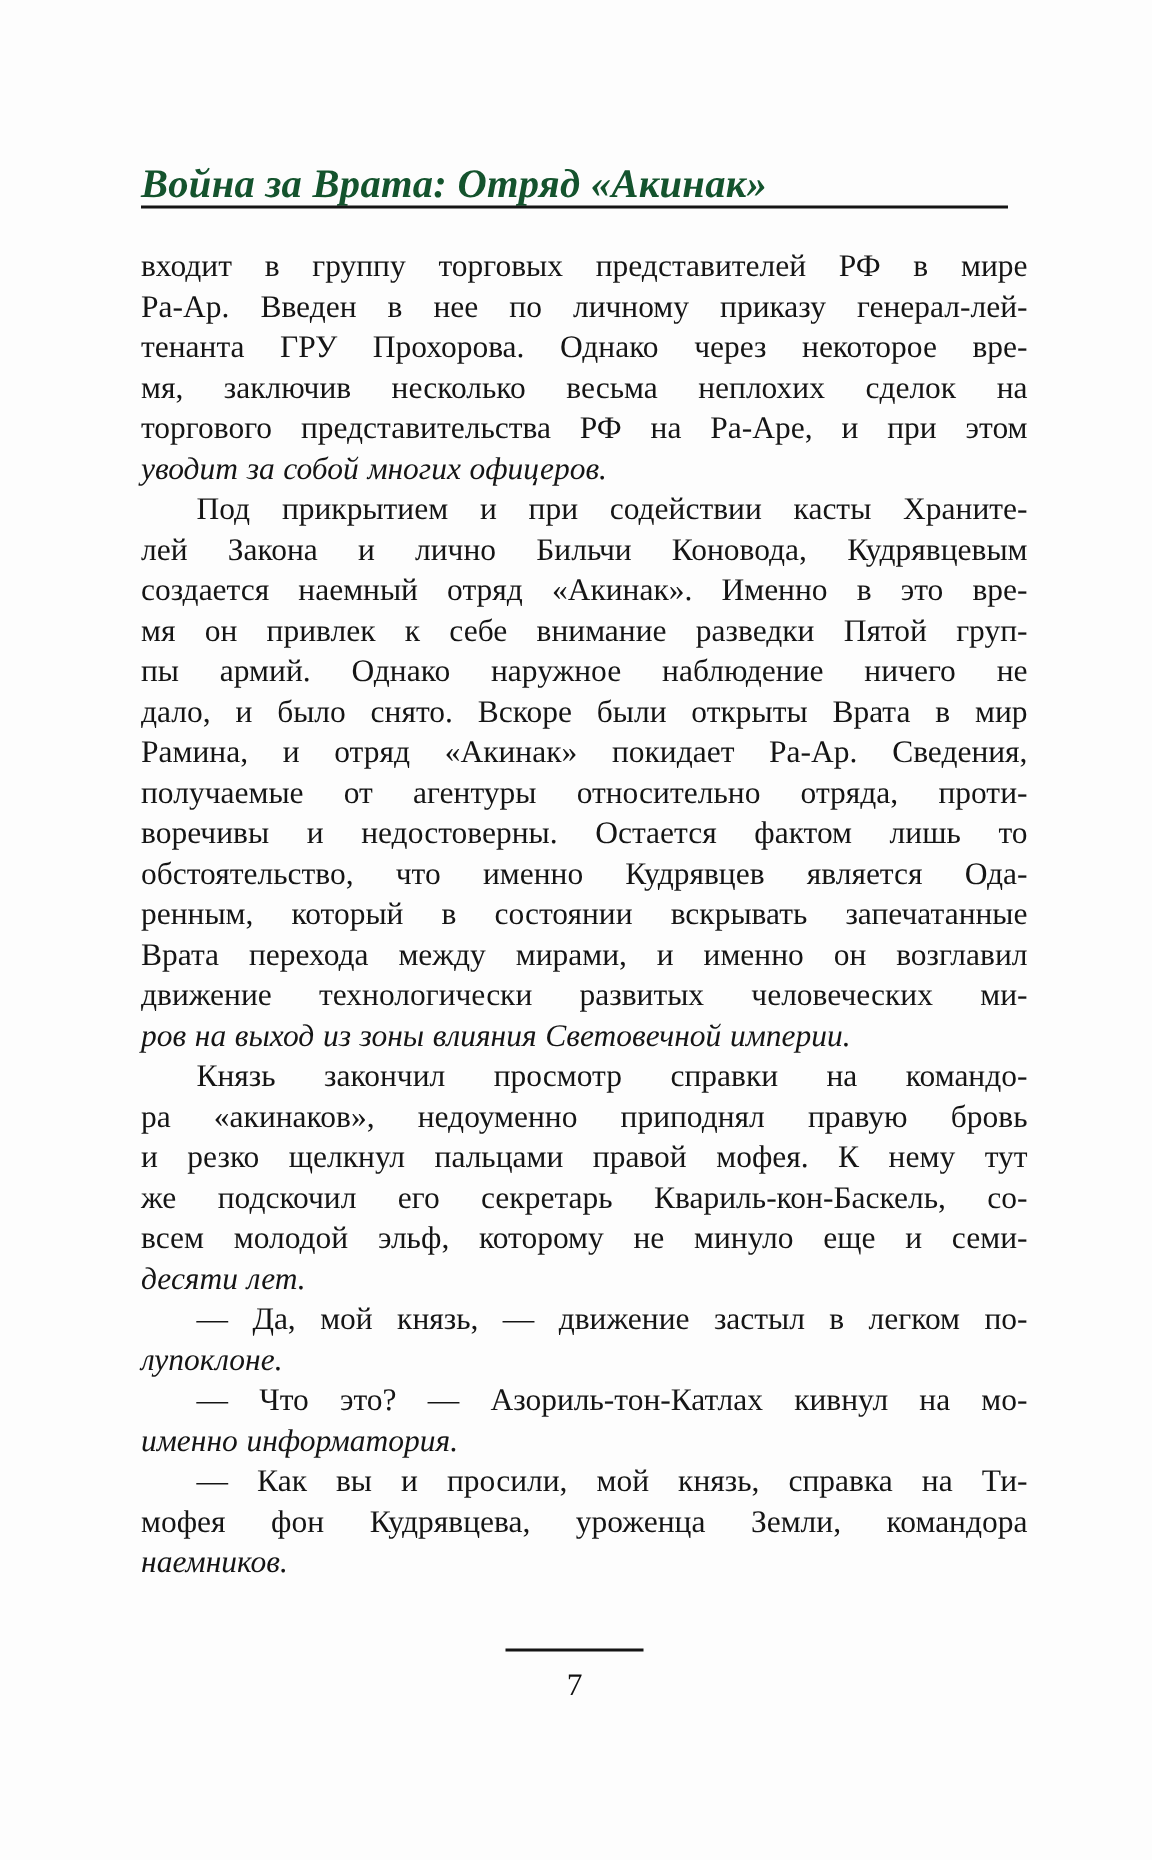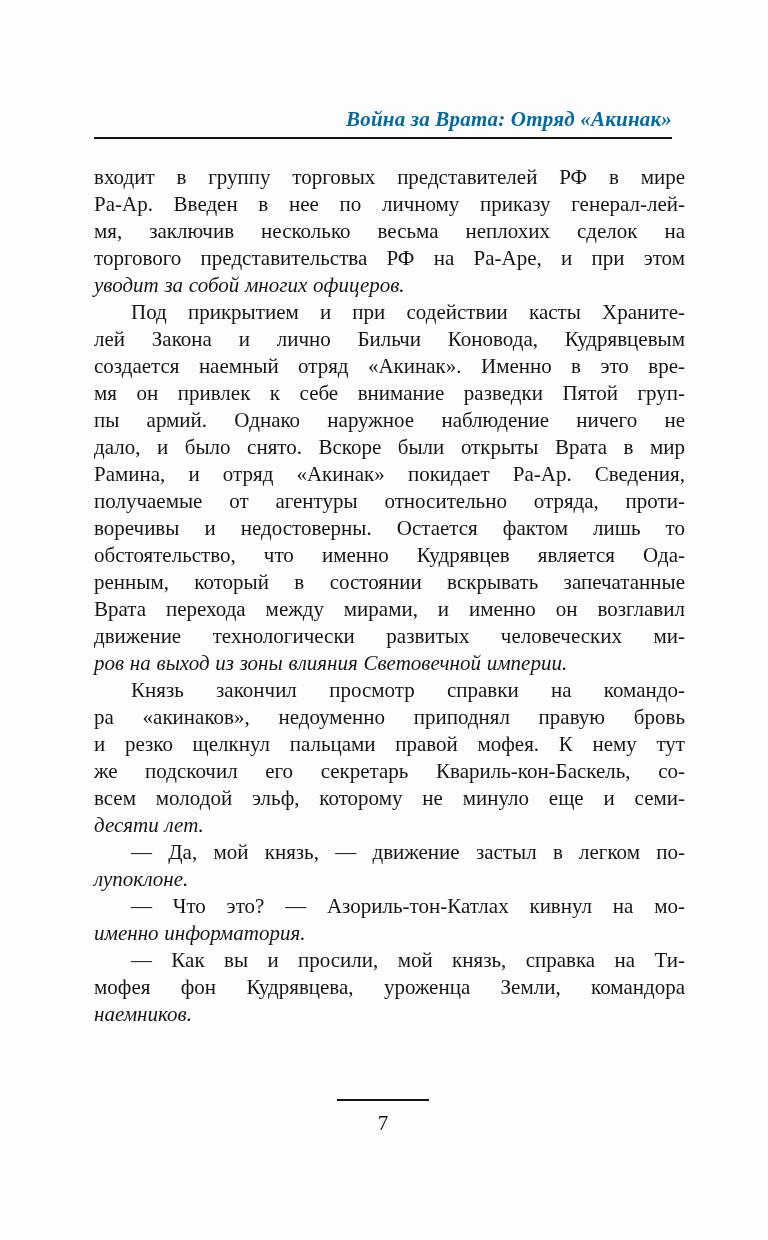--- a/index.html
+++ b/index.html
@@ -17,26 +17,26 @@
   .page {
     position: relative;
     width: 768px;
     height: 1240px;
   }
   .running-header {
     position: absolute;
     top: 107px;
     left: 94px;
     right: 96px;
-    text-align: right;
+    text-align: left;
     font-style: italic;
     font-weight: bold;
-    font-size: 21px;
+    font-size: 27px;
     letter-spacing: 0.2px;
-    color: #0369a1;
+    color: #14532d;
   }
   .header-rule {
     position: absolute;
     top: 137px;
     left: 94px;
     right: 96px;
     height: 2px;
     background: #151515;
   }
   .text-block {
@@ -87,20 +87,21 @@
 <div class="page">
 
   <div class="running-header">Война за Врата: Отряд «Акинак»</div>
 
   <div class="header-rule"></div>
 
   <div class="text-block">
       <div class="paragraph">
         <div class="line">входит в группу торговых представителей РФ в мире</div>
         <div class="line">Ра-Ар. Введен в нее по личному приказу генерал-лей-</div>
+        <div class="line">тенанта ГРУ Прохорова. Однако через некоторое вре-</div>
         <div class="line">мя, заключив несколько весьма неплохих сделок на</div>
         <div class="line">торгового представительства РФ на Ра-Аре, и при этом</div>
         <div class="line last">уводит за собой многих офицеров.</div>
       </div>
       <div class="paragraph">
         <div class="line first">Под прикрытием и при содействии касты Храните-</div>
         <div class="line">лей Закона и лично Бильчи Коновода, Кудрявцевым</div>
         <div class="line">создается наемный отряд «Акинак». Именно в это вре-</div>
         <div class="line">мя он привлек к себе внимание разведки Пятой груп-</div>
         <div class="line">пы армий. Однако наружное наблюдение ничего не</div>

